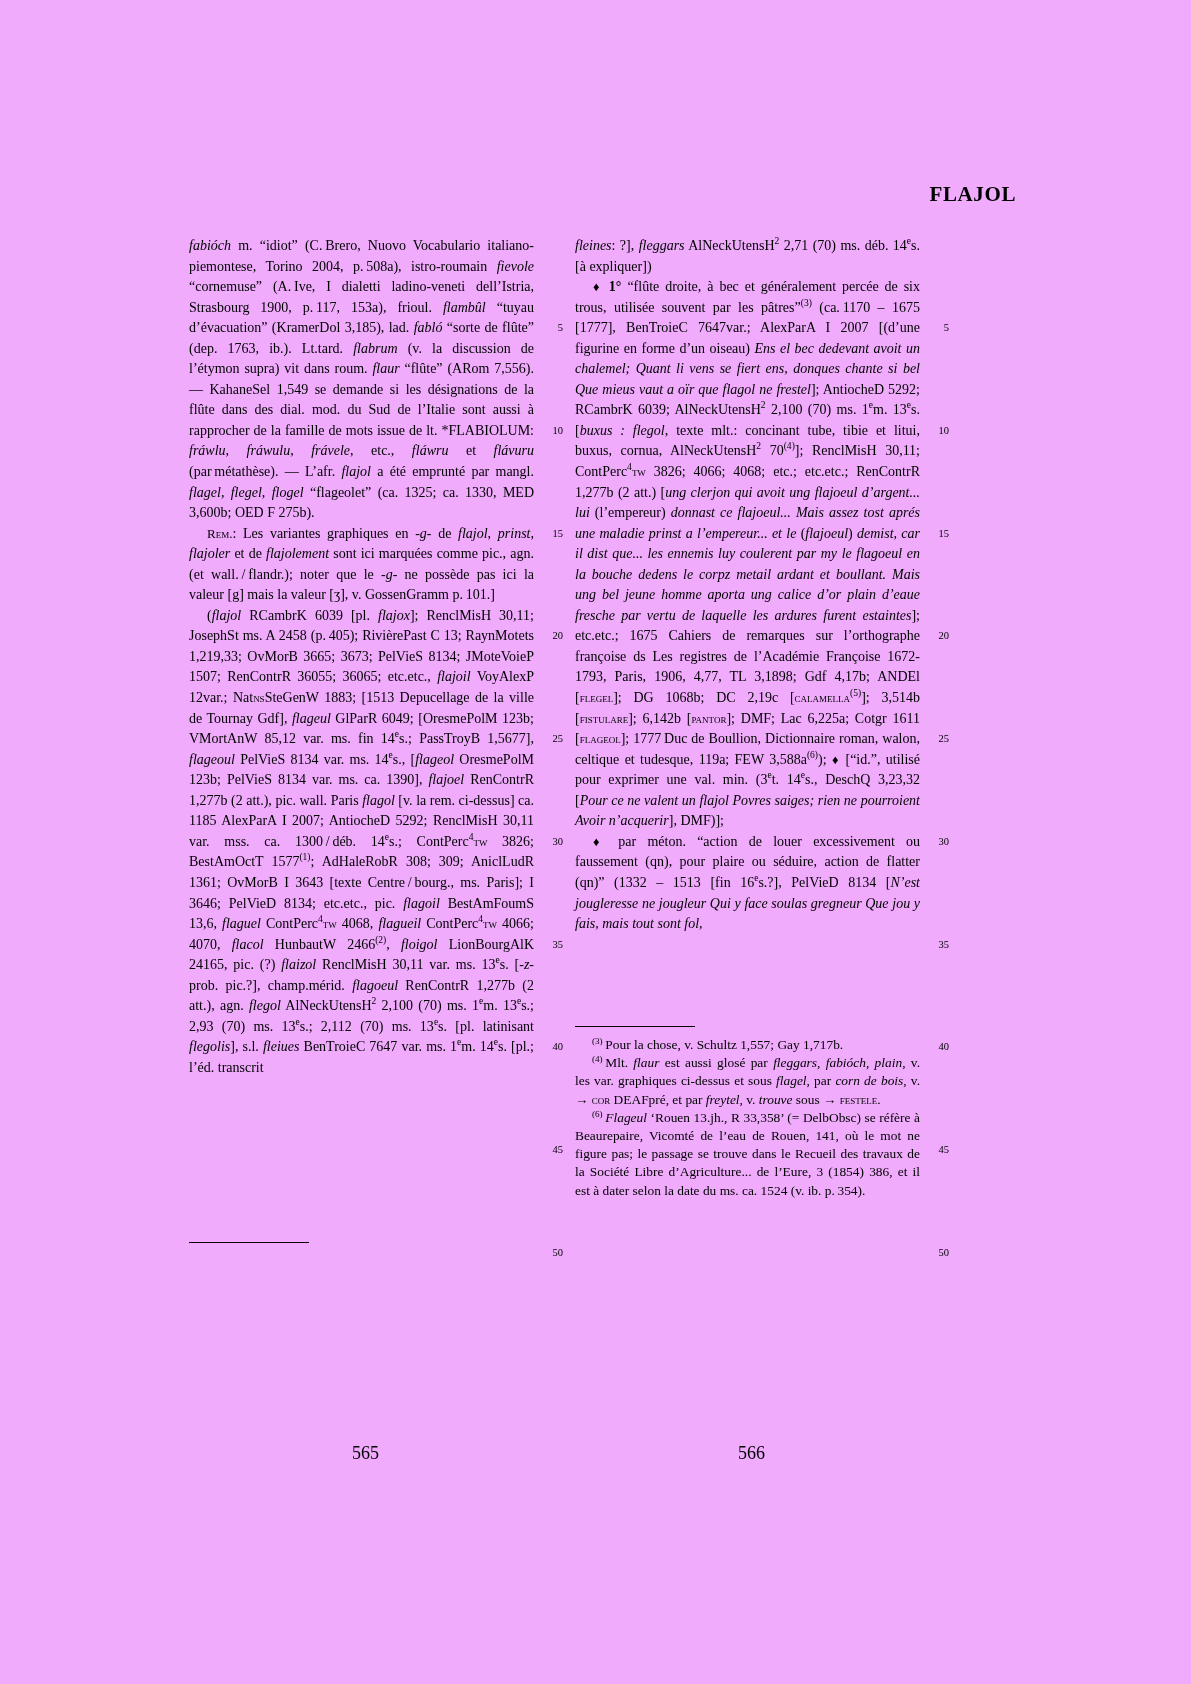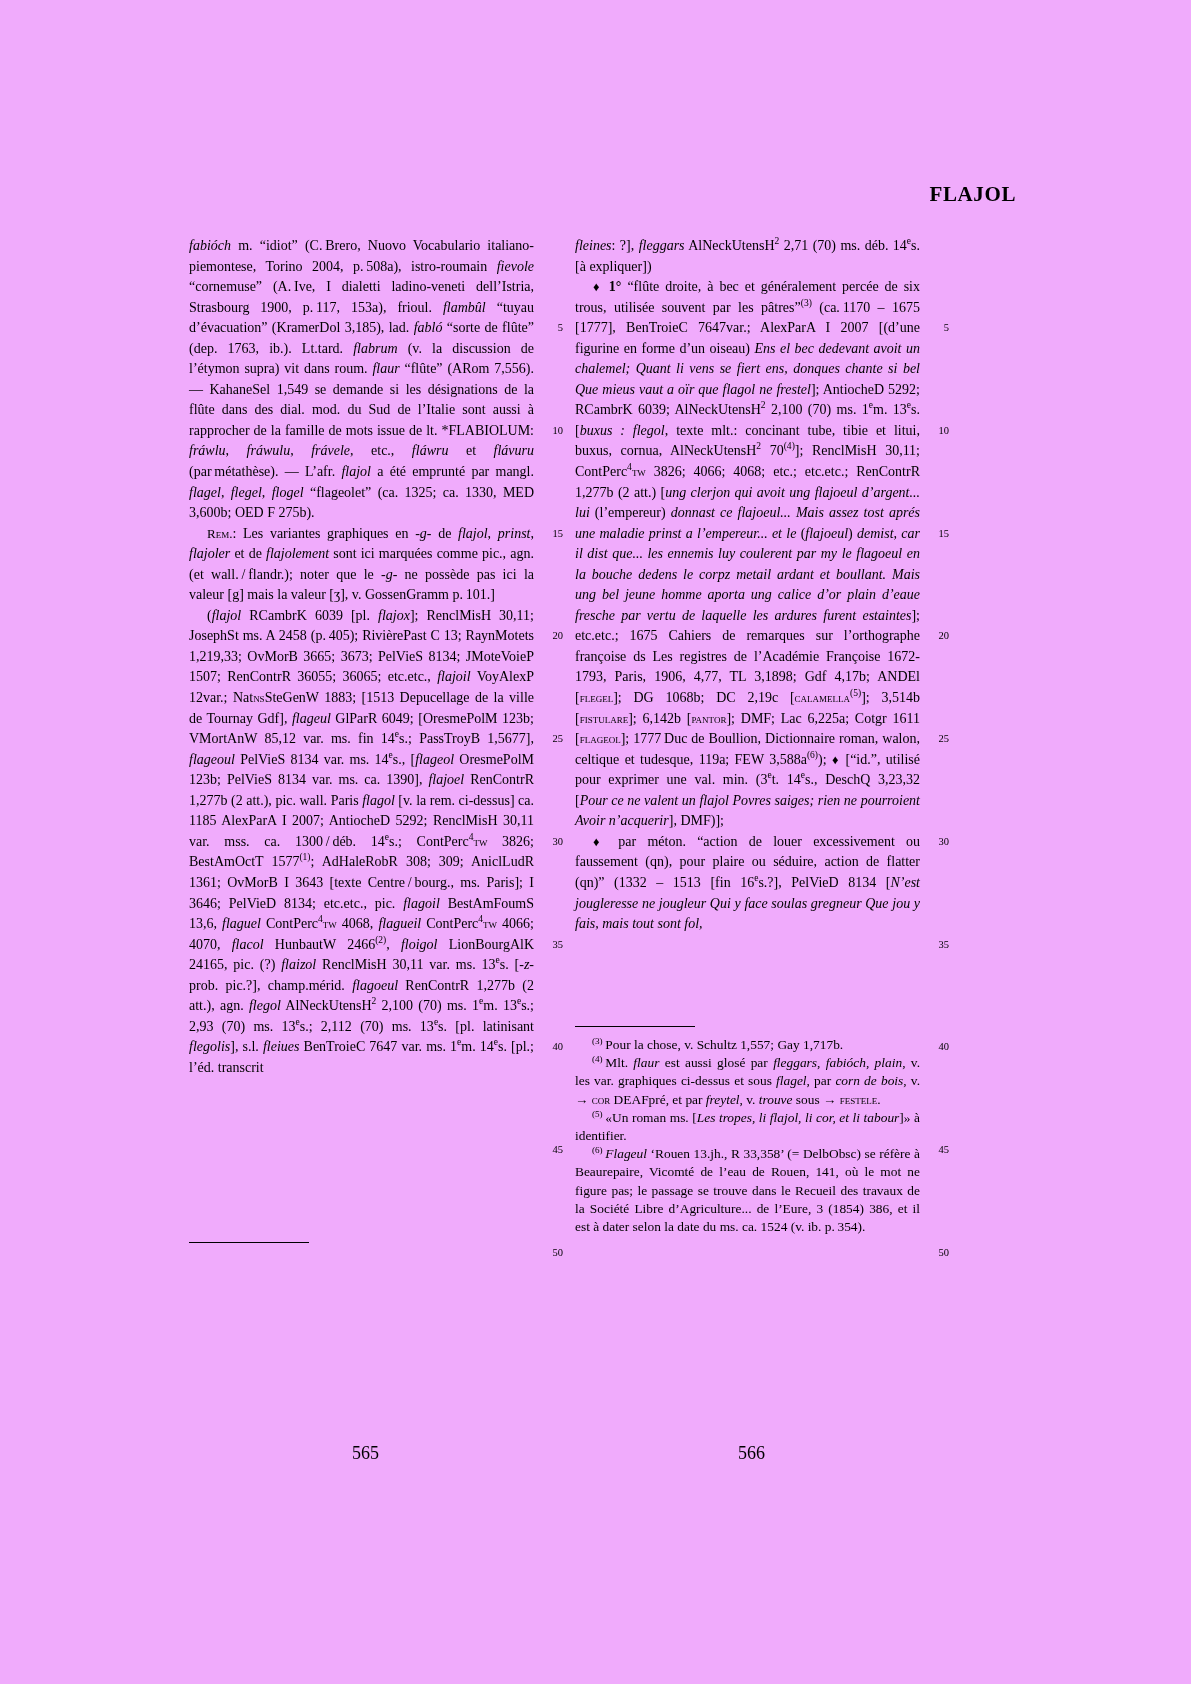--- a/index.html
+++ b/index.html
@@ -261,21 +261,20 @@
 
   <div class="fn-block-left">
     <div class="fn-rule"></div>
   </div>
 
   <div class="fn-block-right">
     <div class="fn-rule"></div>
     <div class="footnotes" style="position:static;">
       <p><sup>(3)</sup> Pour la chose, v. Schultz 1,557; Gay 1,717b.</p>
       <p><sup>(4)</sup> Mlt. <i>flaur</i> est aussi glosé par <i>fleggars</i>, <i>fabióch</i>, <i>plain</i>, v. les var. graphiques ci-dessus et sous <i>flagel</i>, par <i>corn de bois</i>, v. → <span class="sc">cor</span> DEAFpré, et par <i>freytel</i>, v. <i>trouve</i> sous → <span class="sc">festele</span>.</p>
-      <p><sup>(5)</sup> «Un roman ms. [<i>Les tropes, li flajol, li cor, et li tabour</i>]» à identifier.</p>
       <p><sup>(6)</sup> <i>Flageul</i> ‘Rouen 13.jh., R 33,358’ (= DelbObsc) se réfère à Beaurepaire, Vicomté de l’eau de Rouen, 141, où le mot ne figure pas; le passage se trouve dans le Recueil des travaux de la Société Libre d’Agriculture... de l’Eure, 3 (1854) 386, et il est à dater selon la date du ms. ca. 1524 (v. ib. p. 354).</p>
     </div>
   </div>
 
   <div class="folio folio-left">565</div>
   <div class="folio folio-right">566</div>
 
 </div>
 
 </body></html>

